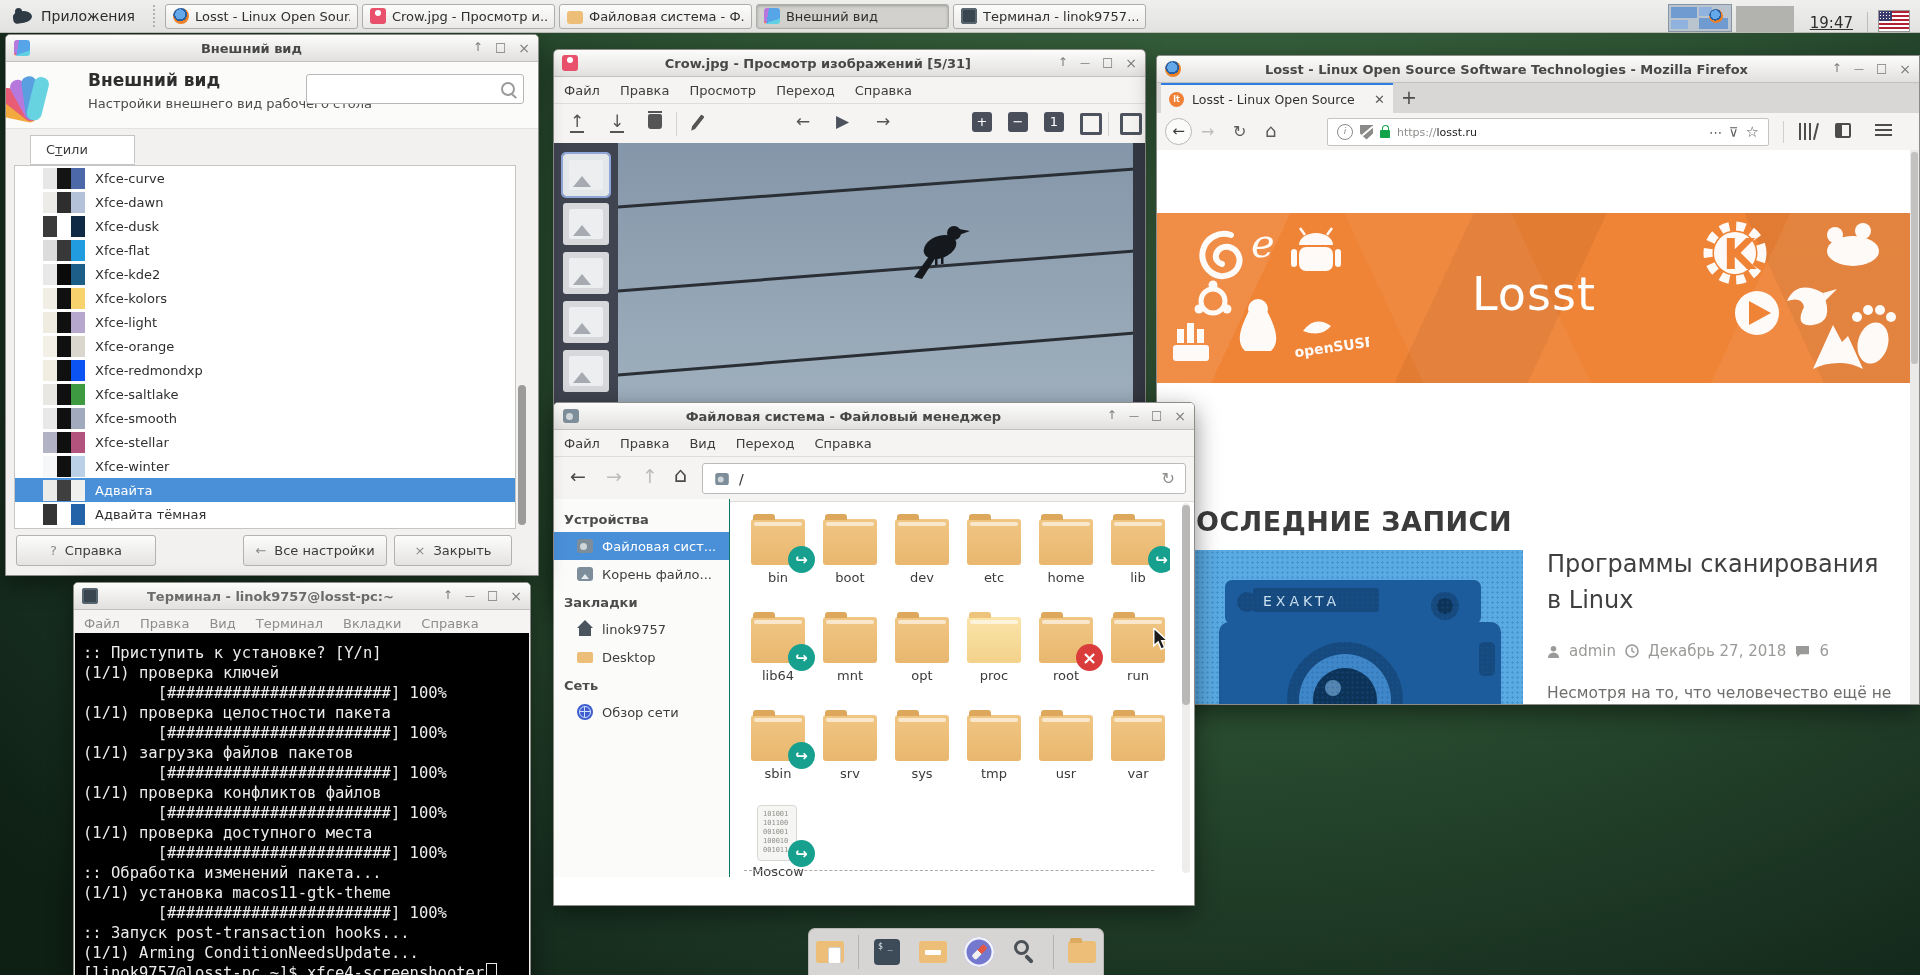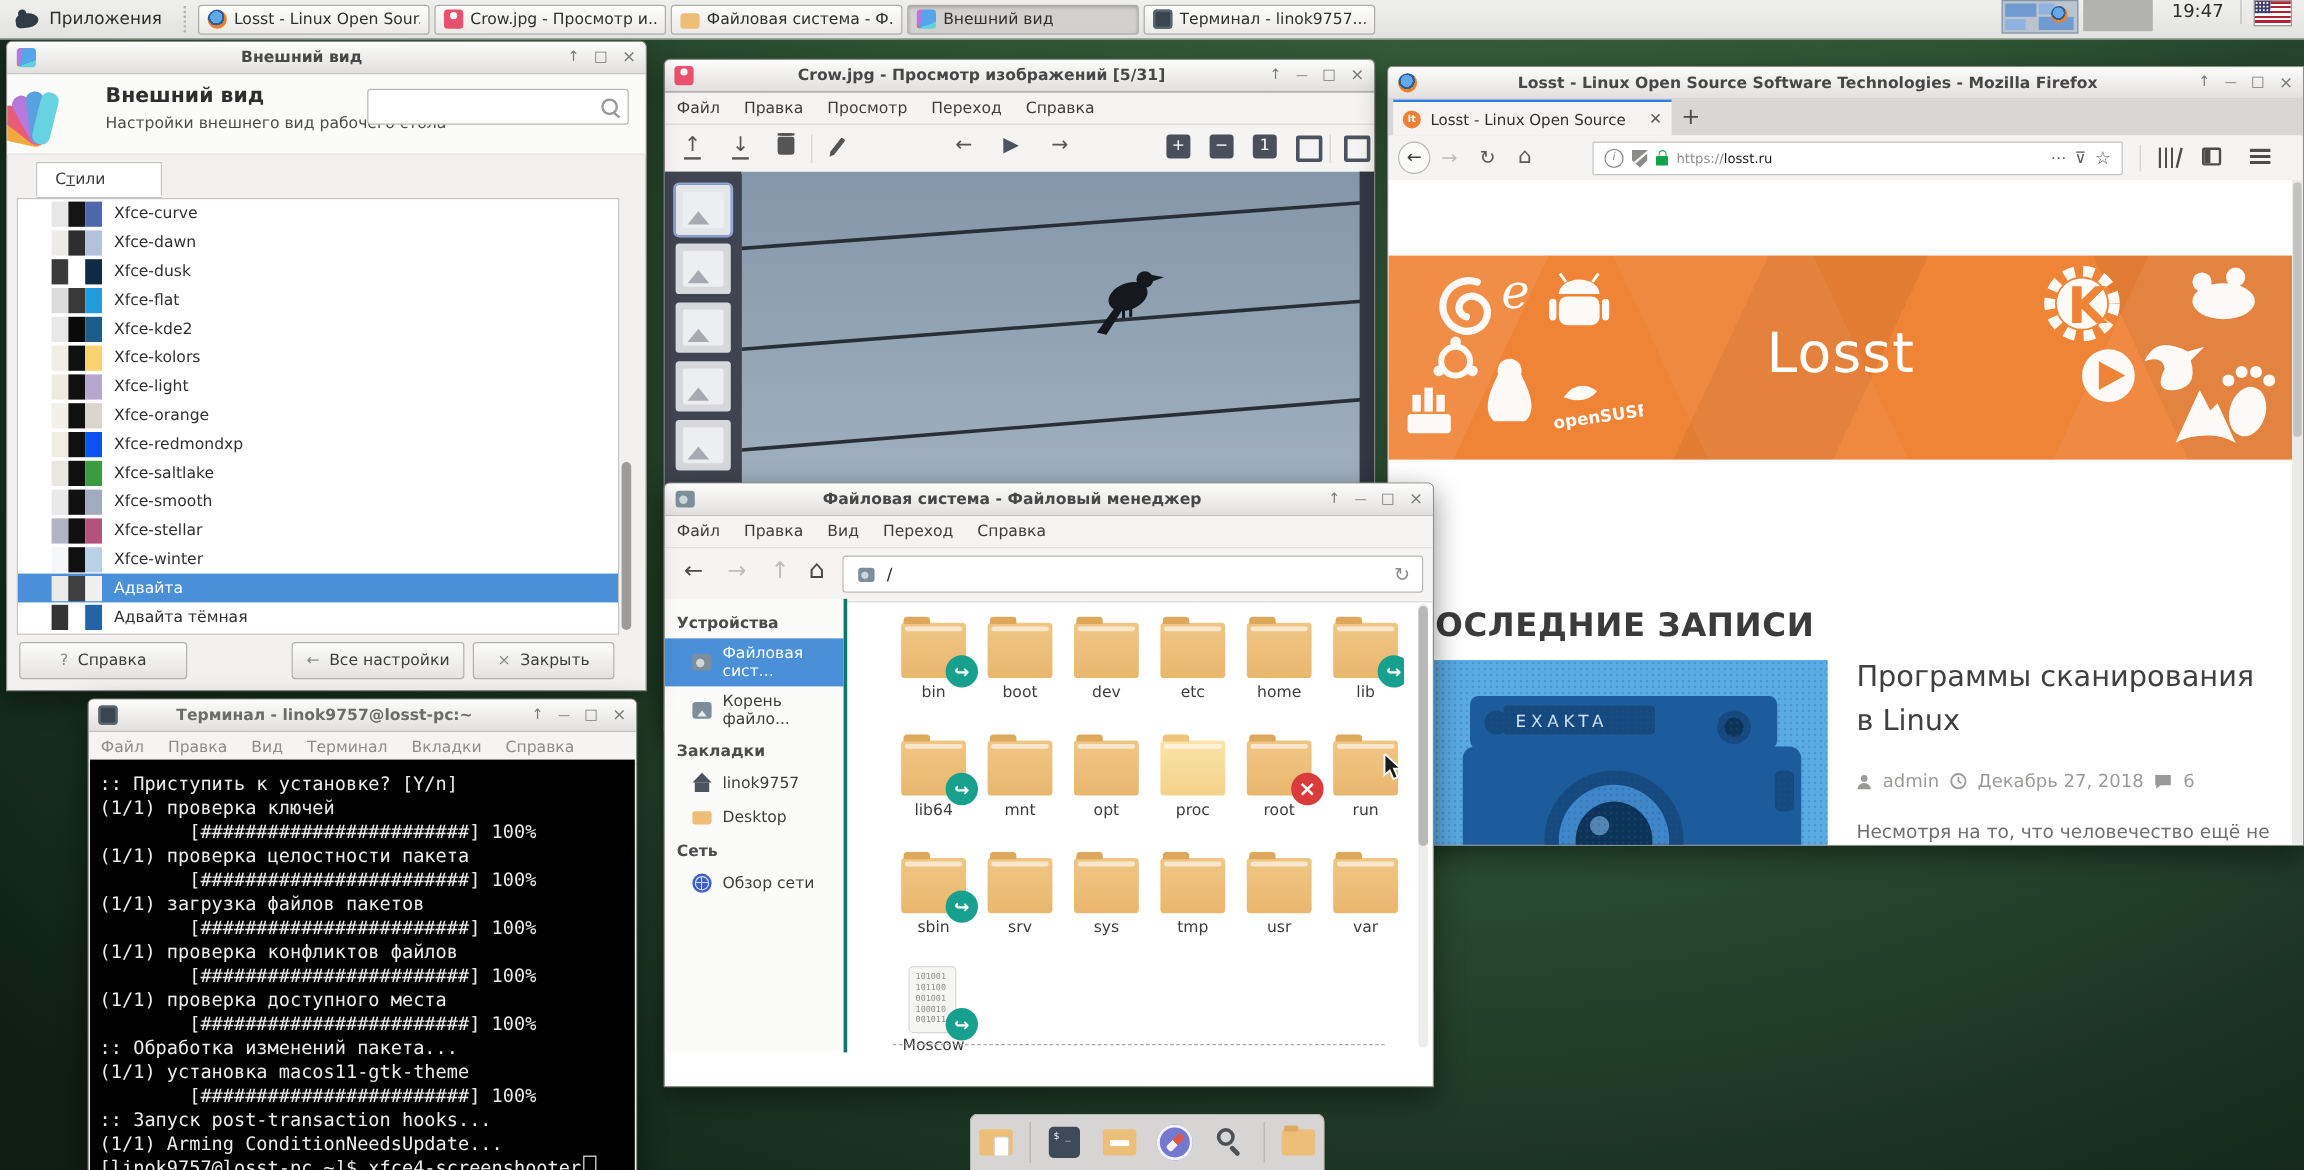--- a/index.html
+++ b/index.html
@@ -20,21 +20,21 @@
     display:flex;align-items:center;gap:6px;padding:0 7px;box-sizing:border-box;overflow:hidden;}
   .task.active{background:#d2d1ce;box-shadow:inset 0 1px 3px rgba(0,0,0,.25);}
   .task .tl{white-space:nowrap;overflow:hidden;font-size:13px;color:#2f2f2f;}
   .ticon{width:16px;height:16px;flex:none;border-radius:3px;}
   .ticon.firefox-icon{border-radius:50%;background:radial-gradient(circle at 45% 40%,#63a8e8 0 38%,#2b5f9e 39% 52%,#ef8125 53% 100%);}
   .ticon.image-viewer-icon{background:#e8506b;position:relative;}
   .ticon.image-viewer-icon::after{content:"";position:absolute;left:5px;top:2px;width:6px;height:6px;background:#fff;border-radius:50%;}
   .ticon.file-manager-icon{background:#edbe78;height:13px;margin-top:2px;}
   .ticon.appearance-icon{background:conic-gradient(from 200deg at 15% 95%,#f6b44e 0 60deg,#ec5f67 60deg 120deg,#b678dd 120deg 170deg,#56a5e8 170deg 230deg,#62d0e3 230deg 360deg);}
   .ticon.terminal-icon{background:#39454f;box-shadow:inset 0 0 0 2px #57656f;}
-  #tray{margin-left:auto;display:flex;align-items:flex-start;height:100%;}
+  #tray{margin-left:auto;display:flex;align-items:flex-end;height:100%;text-decoration:underline;}
   #pager{width:62px;height:26px;background:#b9c4cf;border:1px solid #8795a3;position:relative;margin-right:4px;}
   #pager i{position:absolute;background:#6f9bd1;}
   #pager i.b{background:#8fb2de;}
   #pager .ffdot{position:absolute;left:40px;top:4px;width:14px;height:14px;border-radius:50%;
     background:radial-gradient(circle at 45% 40%,#63a8e8 0 38%,#2b5f9e 39% 52%,#ef8125 53% 100%);}
   #traybox{width:58px;height:26px;background:#b2b2ae;margin-right:6px;}
   #clock{font-size:15px;color:#2e2e2e;padding:0 10px;}
   .vsep{width:1px;height:20px;background:#bcbcb9;margin:0 4px;}
   #flag{width:30px;height:20px;margin:0 10px 0 6px;position:relative;background:repeating-linear-gradient(#b22234 0 2px,#fff 2px 4px);border:1px solid #999;}
   #flag::before{content:"";position:absolute;left:0;top:0;width:13px;height:10px;background:#3c3b6e;
@@ -100,21 +100,21 @@
   .vdark{position:absolute;right:0;top:93px;width:12px;bottom:0;background:#343843;}
   
   #win-fm{left:553px;top:402px;width:642px;height:504px;background:#fff;}
   .fm-toolbar{height:44px;background:#f5f4f2;border-bottom:1px solid #dcdbd9;position:relative;}
   .nav-a{position:absolute;top:8px;font-size:19px;color:#4a4a4a;line-height:1.2;}
   .nav-a.dis{color:#bdbcba;}
   .fm-path{position:absolute;left:148px;top:6px;width:484px;height:31px;background:#fff;border:1px solid #bbbab8;border-radius:3px;
     display:flex;align-items:center;gap:8px;padding:0 10px;box-sizing:border-box;}
   .fm-path .ptext{font-size:14px;color:#2e2e2e;flex:1;}
   .refresh{font-size:16px;color:#8b8b89;}
-  .fm-side{position:absolute;left:0;top:96px;width:152px;bottom:28px;background:#fbfbfa;border-right:3px solid #0f766e;padding-top:6px;box-sizing:border-box;}
+  .fm-side{position:absolute;left:0;top:96px;width:176px;bottom:28px;background:#fbfbfa;border-right:1px solid #0f766e;padding-top:6px;box-sizing:border-box;}
   .shead{font-weight:bold;color:#4c4c4c;font-size:13px;padding:7px 10px 5px;}
   .sitem{display:flex;align-items:center;gap:8px;padding:5px 6px 5px 22px;font-size:13px;color:#3d3d3d;}
   .sitem.sel{background:#4a90d9;color:#fff;}
   .sicon{width:18px;height:18px;position:relative;flex:none;}
   .drive-icon::before{content:"";position:absolute;inset:2px 1px;background:#7d8d99;border-radius:3px;}
   .drive-icon::after{content:"";position:absolute;left:4px;top:6px;width:7px;height:7px;background:#cfd6da;border-radius:50%;}
   .eject-drive-icon::before{content:"";position:absolute;inset:2px 1px;background:#7d8d99;border-radius:3px;}
   .eject-drive-icon::after{content:"";position:absolute;left:5px;top:5px;border:4px solid transparent;border-bottom:5px solid #e7ebee;}
   .home-icon::before{content:"";position:absolute;left:3px;top:8px;width:12px;height:8px;background:#4a545e;}
   .home-icon::after{content:"";position:absolute;left:1px;top:0;border-left:8px solid transparent;border-right:8px solid transparent;border-bottom:8px solid #4a545e;}

